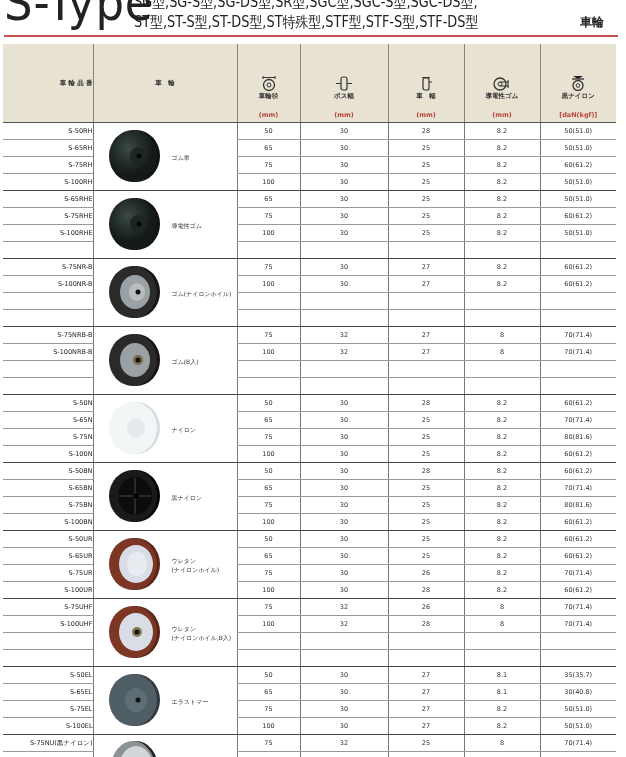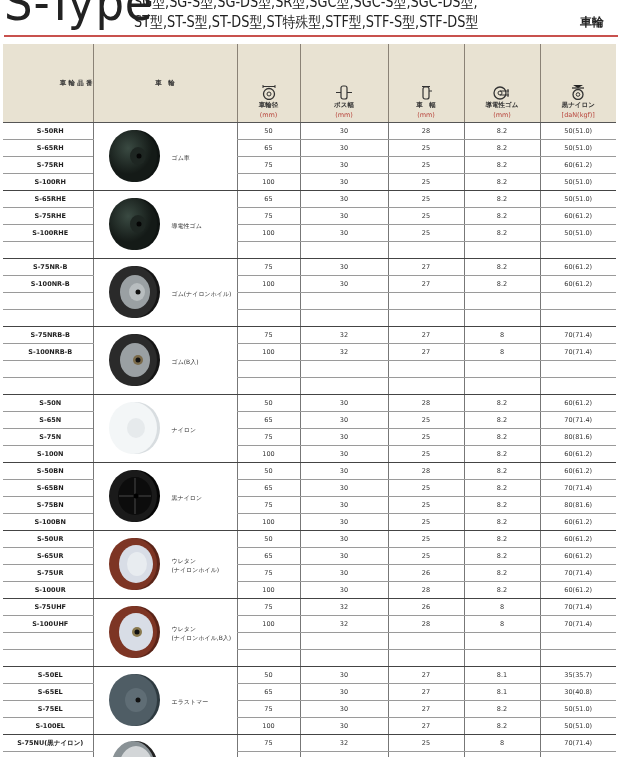--- a/index.html
+++ b/index.html
@@ -5,24 +5,24 @@
   html,body{margin:0;padding:0;background:#fff;}
   body{width:626px;height:757px;overflow:hidden;position:relative;font-family:"DejaVu Sans","Liberation Sans",sans-serif;color:#222;}
   .title-big{position:absolute;left:4px;top:-22px;font-family:"DejaVu Sans",sans-serif;font-size:50px;letter-spacing:1px;color:#222;line-height:1;transform:scaleX(0.9);transform-origin:left top;}
   .subtitle{position:absolute;left:134px;top:-8px;font-size:15px;line-height:20px;color:#222;white-space:nowrap;transform:scaleX(0.86);transform-origin:left top;}
   .category{position:absolute;right:22px;top:14px;font-size:12px;font-weight:bold;color:#222;}
   .redline{position:absolute;left:4px;top:35px;width:614px;height:2px;background:#c8514e;}
   table{position:absolute;left:3px;top:44px;width:613px;border-collapse:collapse;table-layout:fixed;}
   th{background:#e8e2d2;height:42px;font-size:6.5px;font-weight:bold;color:#333;border-left:1px solid #8a8276;vertical-align:bottom;padding:0 0 3px 0;border-bottom:1.5px solid #555;}
   th:first-child{border-left:none;vertical-align:middle;padding:0;text-align:right;}
   th.mid{vertical-align:middle;padding:18px;}
-  th .unit{color:#b8453c;font-weight:normal;display:block;margin-top:1px;}
+  th .unit{color:#b8453c;font-weight:bold;display:block;margin-top:10px;}
   th .hicon{display:block;height:15px;margin:0 auto 1px auto;}
   td{height:16px;font-size:6.5px;text-align:center;border-left:1px solid #777;border-bottom:1px solid #9a9a9a;padding:0;color:#333;}
-  td.code{text-align:center;padding-left:5px;border-left:none;font-weight:bold;color:#222;}
+  td.code{text-align:right;padding-left:5px;border-left:none;font-weight:normal;color:#222;}
   td.wheel{border-bottom:1.5px solid #444;position:relative;padding:0;}
   tr.gend td{border-bottom:1.5px solid #444;}
   .wimg{position:absolute;left:12px;top:50%;transform:translateY(-50%);}
   .wlabel{position:absolute;left:78px;top:50%;transform:translateY(-50%);font-size:6px;text-align:left;line-height:9px;color:#333;white-space:pre;}
 </style>
 </head>
 <body>
 
 <div class="title-big">S-Type</div>
 <div class="subtitle">

